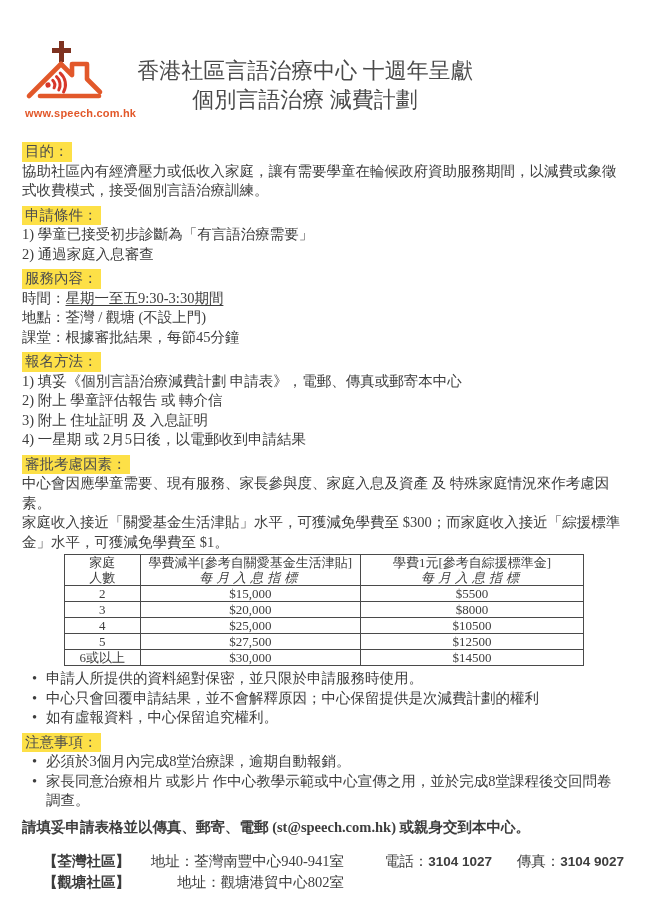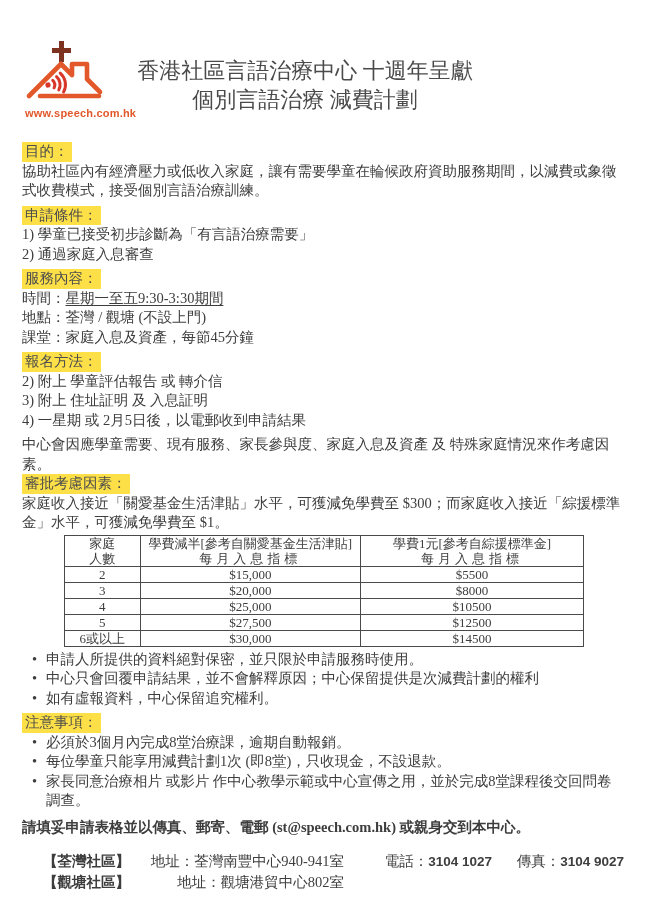--- a/index.html
+++ b/index.html
@@ -36,21 +36,21 @@
     margin:2px 0 3px 42px;
     width:520px;
     font-size:13px;line-height:15px;
     color:#3d3d3d;
     text-align:center;
   }
   table.income th,table.income td{border:1px solid #4a4a4a;padding:0 2px;font-weight:normal;}
   .col-fam{width:73px;}
   .col-half{width:222px;}
   .col-one{width:225px;}
-  .th-sub{letter-spacing:4px;}
+  .th-sub{letter-spacing:4px;font-style:italic;}
   table.income td{height:15px;}
   
   .submit-line{font-weight:bold;margin:6px 22px 14px 22px;font-size:14.5px;line-height:20px;white-space:nowrap;}
   .contacts{margin:0 22px;font-size:14.5px;line-height:21px;}
   .contact-row{display:grid;grid-template-columns:108px 214px 148px auto;white-space:nowrap;text-align:right;}
   .c-label{font-weight:bold;}
   .c-num{font-weight:bold;font-family:"Liberation Sans","DejaVu Sans",sans-serif;font-size:13.5px;}
 </style>
 </head>
 <body>
@@ -95,33 +95,34 @@
     <div class="section">
       <div><span class="hl">申請條件：</span></div>
       <div class="line">1) 學童已接受初步診斷為「有言語治療需要」</div>
       <div class="line">2) 通過家庭入息審查</div>
     </div>
 
     <div class="section">
       <div><span class="hl">服務內容：</span></div>
       <div class="line"><span>時間：</span><span class="u">星期一至五9:30-3:30期間</span></div>
       <div class="line">地點：荃灣 / 觀塘 (不設上門)</div>
-      <div class="line">課堂：家庭入息及資產，每節45分鐘</div>
+      <div class="line">課堂：根據審批結果，每節45分鐘</div>
     </div>
 
     <div class="section">
       <div><span class="hl">報名方法：</span></div>
+      <div class="line">1) 填妥《個別言語治療減費計劃 申請表》，電郵、傳真或郵寄本中心</div>
       <div class="line">2) 附上 學童評估報告 或 轉介信</div>
       <div class="line">3) 附上 住址証明 及 入息証明</div>
       <div class="line">4) 一星期 或 2月5日後，以電郵收到申請結果</div>
     </div>
 
     <div class="section">
+      <div><span class="hl">審批考慮因素：</span></div>
       <div>中心會因應學童需要、現有服務、家長參與度、家庭入息及資產 及 特殊家庭情況來作考慮因素。</div>
-      <div><span class="hl">審批考慮因素：</span></div>
       <div>家庭收入接近「關愛基金生活津貼」水平，可獲減免學費至 $300；而家庭收入接近「綜援標準金」水平，可獲減免學費至 $1。</div>
 
       <table class="income">
         <thead>
           <tr>
             <th class="col-fam">
               <div>家庭</div>
               <div>人數</div>
             </th>
             <th class="col-half">
@@ -164,21 +165,20 @@
       </table>
 
       <div class="bullet">申請人所提供的資料絕對保密，並只限於申請服務時使用。</div>
       <div class="bullet">中心只會回覆申請結果，並不會解釋原因；中心保留提供是次減費計劃的權利</div>
       <div class="bullet">如有虛報資料，中心保留追究權利。</div>
     </div>
 
     <div class="section">
       <div><span class="hl">注意事項：</span></div>
       <div class="bullet">必須於3個月內完成8堂治療課，逾期自動報銷。</div>
-      <div class="bullet">每位學童只能享用減費計劃1次 (即8堂)，只收現金，不設退款。</div>
       <div class="bullet">家長同意治療相片 或影片 作中心教學示範或中心宣傳之用，並於完成8堂課程後交回問卷調查。</div>
     </div>
 
   </div>
 
   <div class="submit-line">請填妥申請表格並以傳真、郵寄、電郵 (st@speech.com.hk) 或親身交到本中心。</div>
 
   <div class="contacts">
     <div class="contact-row">
       <span class="c-label">【荃灣社區】</span>

